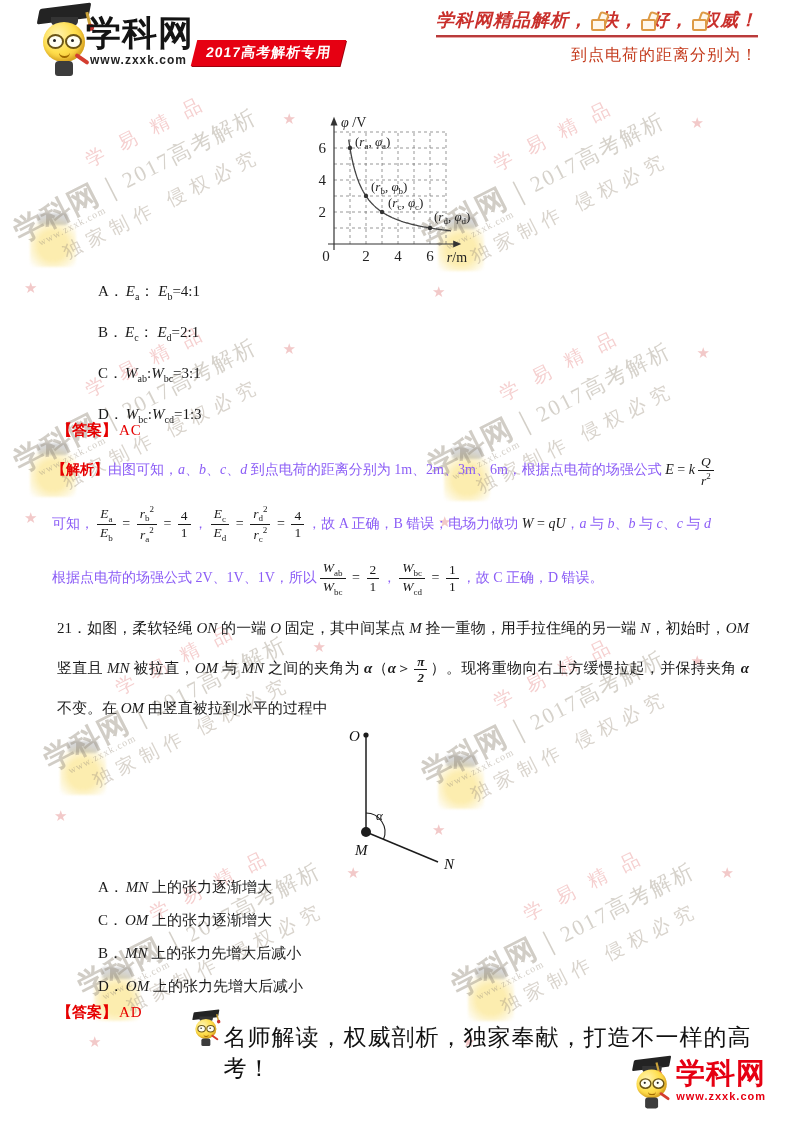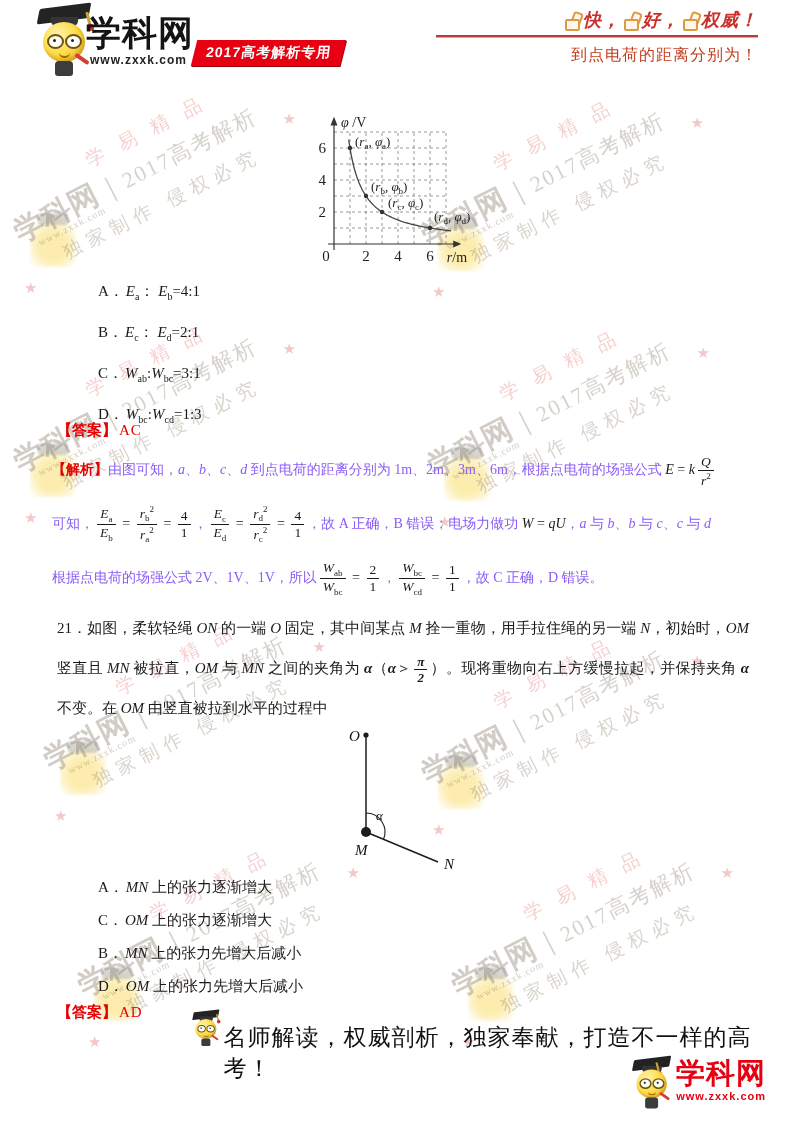--- a/index.html
+++ b/index.html
@@ -224,20 +224,21 @@
       <div class="m-body"></div>
       <div class="m-pen"></div>
     </div>
     <div class="brand-main">学科网</div>
     <div class="brand-url">www.zxxk.com</div>
     <div class="banner"><span>2017高考解析专用</span></div>
   </div>
 
   <div class="slogan-tr">
     <div class="slogan-l1">
+      <span>学科网精品解析，</span>
       <span class="thumb"></span>
       <span>快，</span>
       <span class="thumb"></span>
       <span>好，</span>
       <span class="thumb"></span>
       <span>权威！</span>
     </div>
     <div class="slogan-rule"></div>
     <div class="slogan-l2">到点电荷的距离分别为！</div>
   </div>

